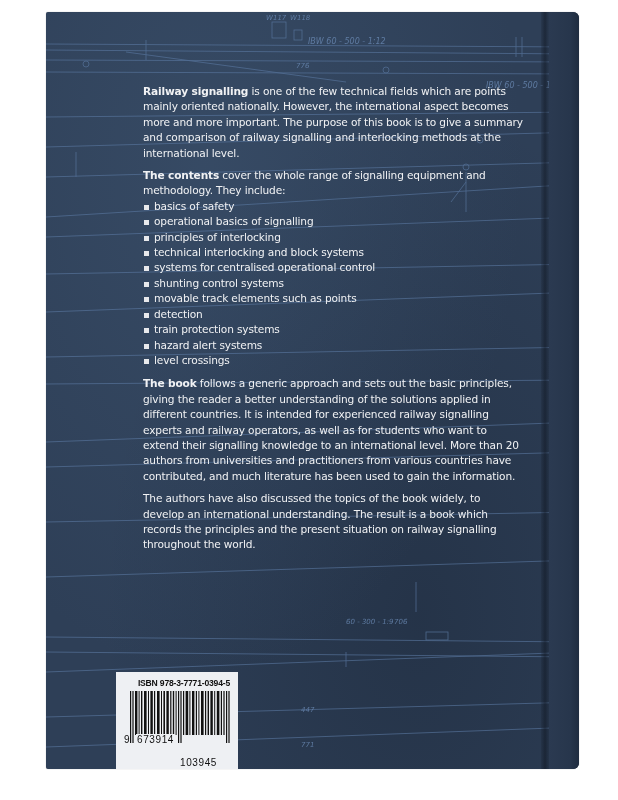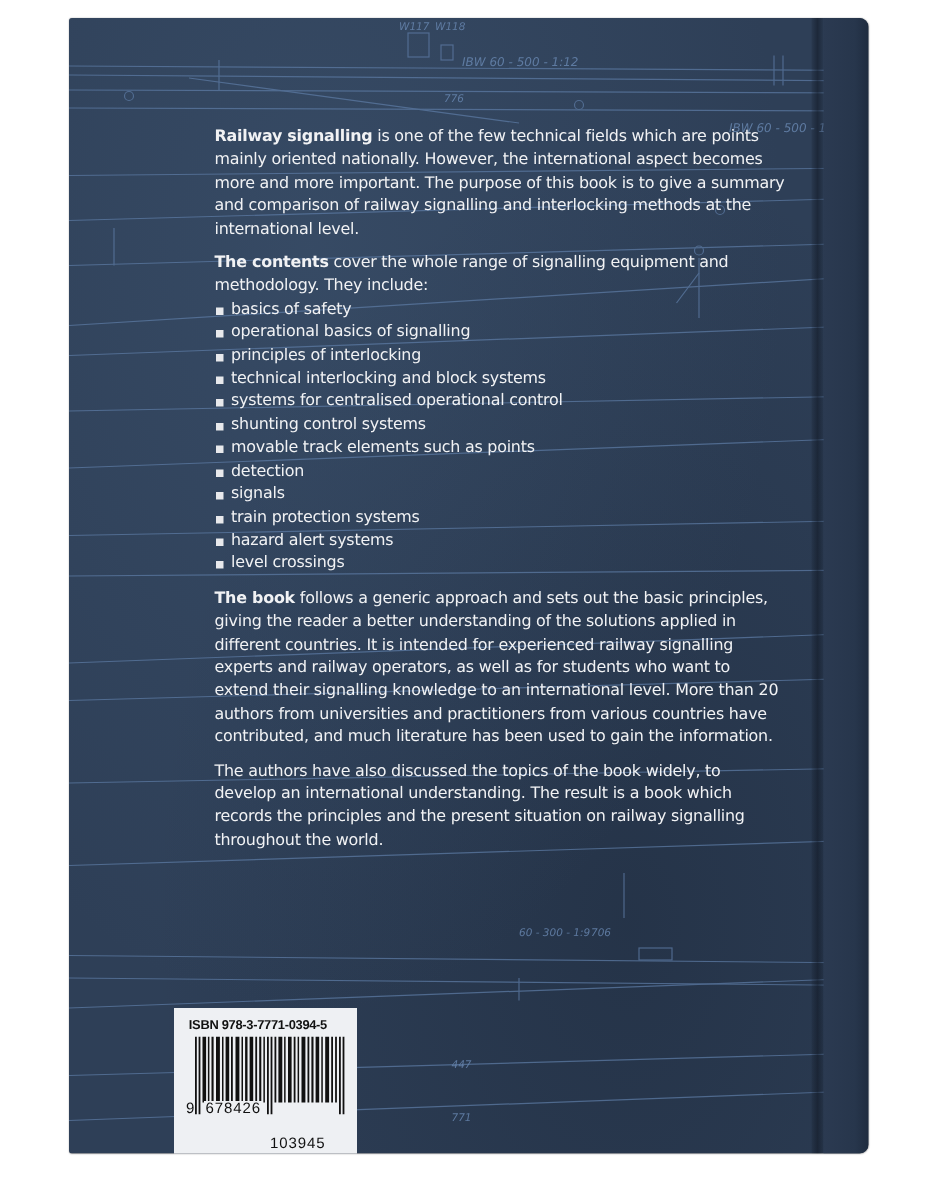--- a/index.html
+++ b/index.html
@@ -45,21 +45,21 @@
   .bullets li::before {
     content: ""; position: absolute; left: 1px; top: 6px;
     width: 5px; height: 5px; background: #e8e9ec;
   }
 
   .barcode-box {
     position: absolute;
     left: 70px; top: 660px;
     width: 122px; height: 116px;
     background: #eef0f3;
-    padding: 6px 16px 0 8px;
+    padding: 6px 4px 0 8px;
   }
   .isbn-text {
     font-family: "Liberation Sans", sans-serif;
     font-weight: bold;
     font-size: 8.6px;
     color: #111;
     text-align: right;
     padding-right: 4px;
     letter-spacing: -0.2px;
   }
@@ -145,21 +145,20 @@
     <p class="para" style="margin-bottom:0"><b>The contents</b><span> cover the whole range of signalling equipment and methodology. They include:</span></p>
     <ul class="bullets">
       <li>basics of safety</li>
       <li>operational basics of signalling</li>
       <li>principles of interlocking</li>
       <li>technical interlocking and block systems</li>
       <li>systems for centralised operational control</li>
       <li>shunting control systems</li>
       <li>movable track elements such as points</li>
       <li>detection</li>
-      <li>signals</li>
       <li>train protection systems</li>
       <li>hazard alert systems</li>
       <li>level crossings</li>
     </ul>
 
     <p class="para"><b>The book</b><span> follows a generic approach and sets out the basic principles, giving the reader a better understanding of the solutions applied in different countries. It is intended for experienced railway signalling experts and railway operators, as well as for students who want to extend their signalling knowledge to an international level. More than 20 authors from universities and practitioners from various countries have contributed, and much literature has been used to gain the information.</span></p>
 
     <p class="para">The authors have also discussed the topics of the book widely, to develop an international understanding. The result is a book which records the principles and the present situation on railway signalling throughout the world.</p>
   </div>
 
@@ -199,19 +198,19 @@
           <rect x="84.2" y="0" width="1" height="44"></rect>
             <rect x="86.8" y="0" width="2.6" height="44"></rect>
           <rect x="90.8" y="0" width="1.2" height="44"></rect>
             <rect x="93.4" y="0" width="1.2" height="44"></rect>
           <rect x="96" y="0" width="1.2" height="52"></rect>
             <rect x="98.4" y="0" width="1.2" height="52"></rect>
         </g>
       </svg>
       <div class="barcode-digits">
         <span class="lead">9</span>
-        <span class="grp g1">678426</span>
+        <span class="grp g1">673914</span>
         <span class="grp g2">103945</span>
       </div>
     </div>
   </div>
 
 </div>
 
 </body></html>

